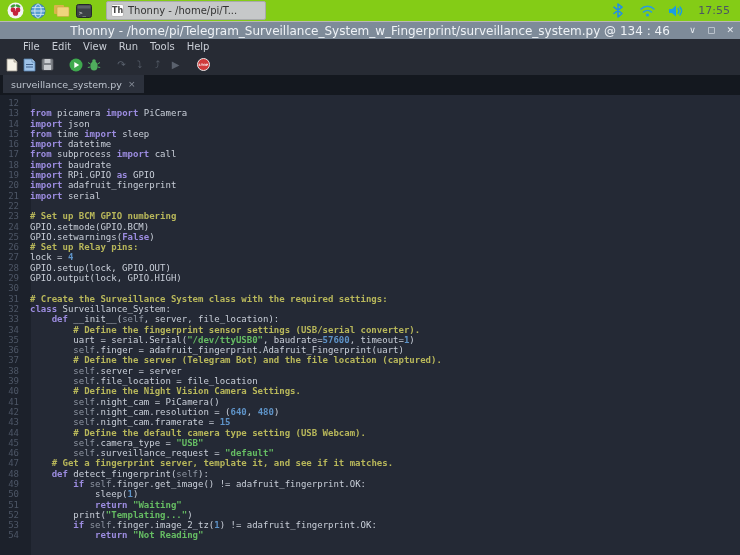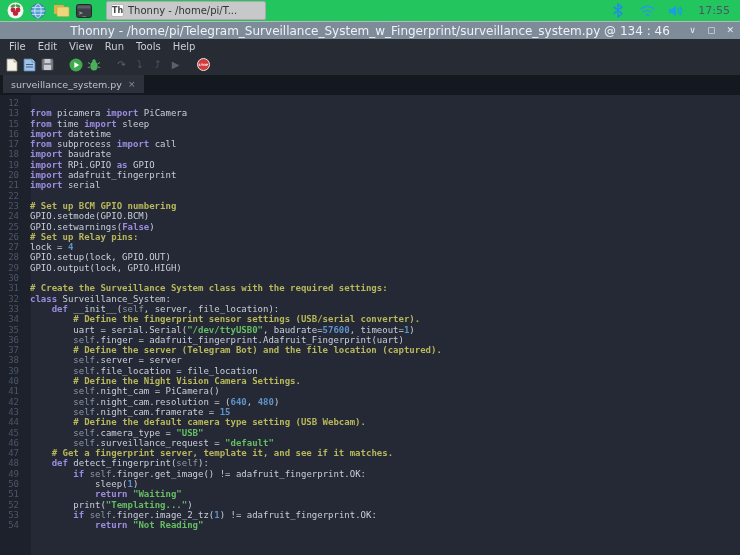--- a/index.html
+++ b/index.html
@@ -1,41 +1,41 @@
 <!DOCTYPE html>
 <html><head>
 <meta charset="utf-8">
 <style>
   * { margin:0; padding:0; box-sizing:border-box; }
   html,body { width:740px; height:555px; overflow:hidden; background:#232833;
               font-family:"DejaVu Sans", sans-serif; }
 
   
   .taskbar { position:absolute; left:0; top:0; width:740px; height:22px;
-             background:#22c55e; border-bottom:1px solid #b9b9b7;
+             background:#84cc16; border-bottom:1px solid #b9b9b7;
              display:flex; align-items:center; padding:0 6px; gap:5px; }
   .tb-icon { width:18px; height:18px; display:flex; align-items:center; justify-content:center; cursor:pointer; }
   .win-btn { margin-left:8px; height:19px; width:160px; display:flex; align-items:center; gap:4px;
              background:#c6c8c9; border:1px solid #a8aaab; border-radius:2px; padding:0 4px;
              font-size:10px; color:#333; white-space:nowrap; overflow:hidden; cursor:pointer; }
   .thonny-mini { width:13px; height:13px; background:#fefefe; border:1px solid #bbb; border-radius:2px;
                  font-size:8px; font-weight:bold; color:#444; display:flex; align-items:center; justify-content:center; }
   .tb-spacer { flex:1; }
   .tray { display:flex; align-items:center; gap:11px; padding-right:4px; }
   .tb-time { font-size:11px; color:#4c5763; margin-left:2px; }
 
   
   .window { position:absolute; left:0; top:22px; width:740px; height:533px; background:#232833; }
   .titlebar { height:17px; background:#7e8b99; position:relative;
               display:flex; align-items:center; justify-content:center; }
   .titlebar .title { font-size:12px; color:#eef2f6; white-space:nowrap; }
   .win-controls { position:absolute; right:6px; top:0; height:17px; display:flex; gap:11px; align-items:center; }
   .win-controls span { font-size:9px; color:#e8edf2; line-height:1; cursor:pointer; }
 
-  .menubar { height:15px; background:#272b34; display:flex; align-items:center; padding-left:3px; }
+  .menubar { height:15px; background:#272b34; display:flex; align-items:center; padding-left:17px; }
   .menu-item { font-size:10px; color:#c9ced6; padding:0 6px; cursor:pointer; }
 
   .toolbar { height:21px; background:#272b34; display:flex; align-items:center; padding-left:4px; gap:3px; }
   .tbtn { width:15px; height:15px; display:flex; align-items:center; justify-content:center; cursor:pointer; }
   .tbtn.gap { margin-left:10px; }
   .glyph-dis { color:#5a616d; font-size:10px; }
   .stop-circle { width:13px; height:13px; border-radius:50%; background:#d03b3b; border:1px solid #e8e8e8;
                  display:flex; align-items:center; justify-content:center; }
   .stop-circle i { font-style:normal; color:#fff; font-size:3px; font-weight:bold; letter-spacing:.2px; }
 
@@ -209,20 +209,21 @@
       <span>surveillance_system.py</span>
       <span class="close">×</span>
     </div>
   </div>
 
   <div class="editor">
     <div class="gutter-bg"></div>
     <div class="code-rows">
         <div class="code-row"><span class="ln">12</span><span class="code"></span></div>
         <div class="code-row"><span class="ln">13</span><span class="code"><span class="tok-kw">from</span><span class="tok-txt"> picamera </span><span class="tok-kw">import</span><span class="tok-txt"> PiCamera</span></span></div>
+        <div class="code-row"><span class="ln">14</span><span class="code"><span class="tok-kw">import</span><span class="tok-txt"> json</span></span></div>
         <div class="code-row"><span class="ln">15</span><span class="code"><span class="tok-kw">from</span><span class="tok-txt"> time </span><span class="tok-kw">import</span><span class="tok-txt"> sleep</span></span></div>
         <div class="code-row"><span class="ln">16</span><span class="code"><span class="tok-kw">import</span><span class="tok-txt"> datetime</span></span></div>
         <div class="code-row"><span class="ln">17</span><span class="code"><span class="tok-kw">from</span><span class="tok-txt"> subprocess </span><span class="tok-kw">import</span><span class="tok-txt"> call</span></span></div>
         <div class="code-row"><span class="ln">18</span><span class="code"><span class="tok-kw">import</span><span class="tok-txt"> baudrate</span></span></div>
         <div class="code-row"><span class="ln">19</span><span class="code"><span class="tok-kw">import</span><span class="tok-txt"> RPi.GPIO </span><span class="tok-kw">as</span><span class="tok-txt"> GPIO</span></span></div>
         <div class="code-row"><span class="ln">20</span><span class="code"><span class="tok-kw">import</span><span class="tok-txt"> adafruit_fingerprint</span></span></div>
         <div class="code-row"><span class="ln">21</span><span class="code"><span class="tok-kw">import</span><span class="tok-txt"> serial</span></span></div>
         <div class="code-row"><span class="ln">22</span><span class="code"></span></div>
         <div class="code-row"><span class="ln">23</span><span class="code"><span class="tok-com"># Set up BCM GPIO numbering</span></span></div>
         <div class="code-row"><span class="ln">24</span><span class="code"><span class="tok-txt">GPIO.setmode(GPIO.BCM)</span></span></div>

